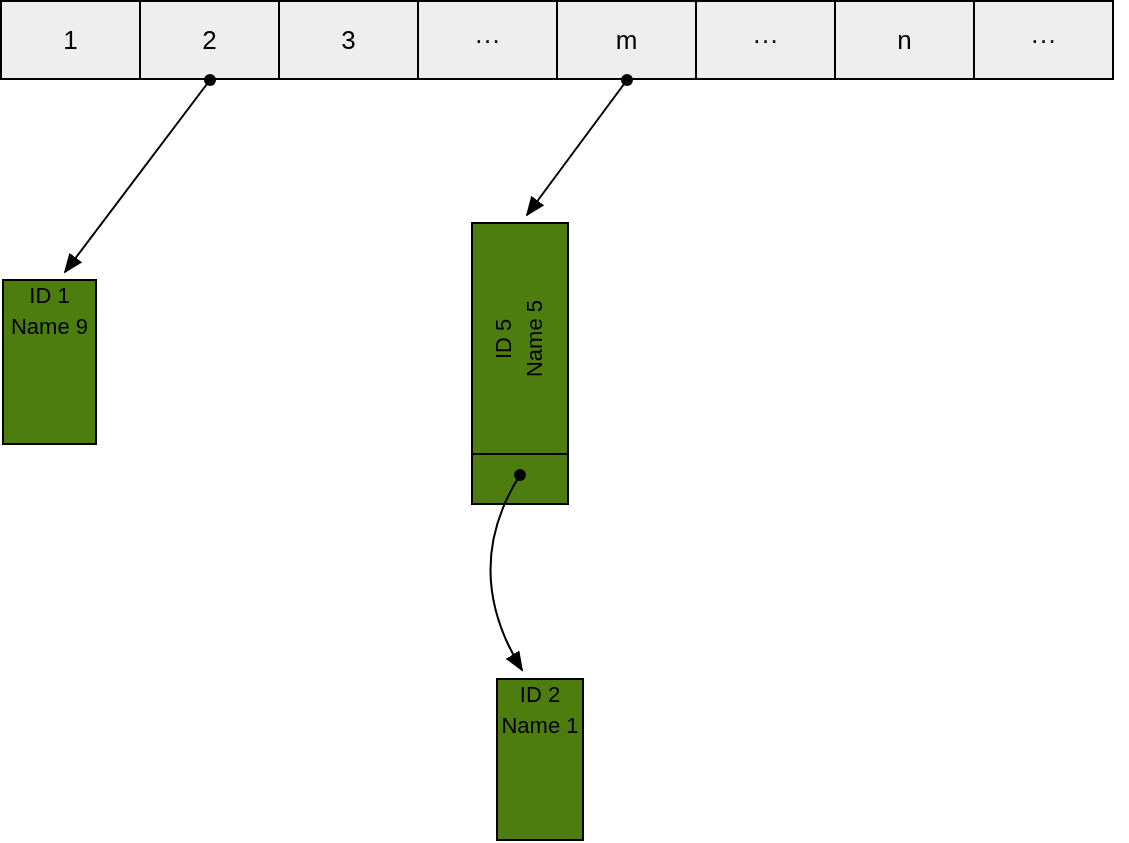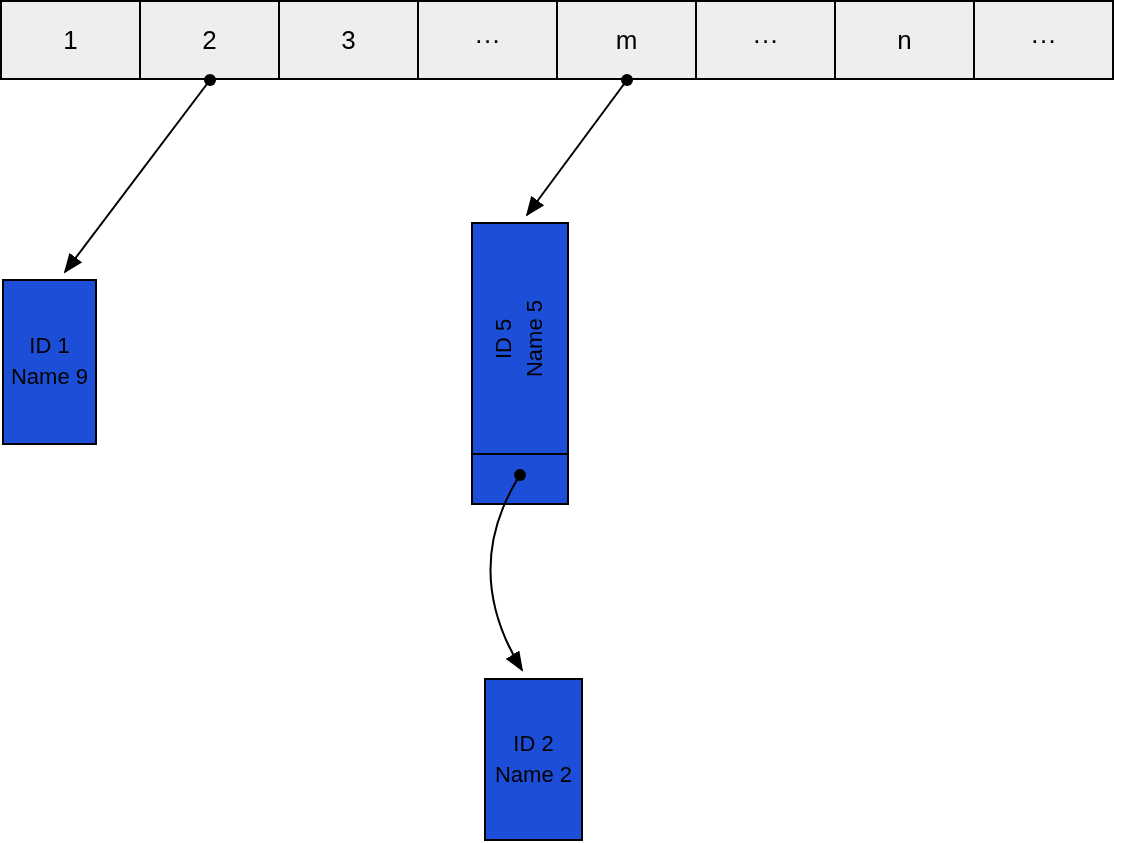--- a/index.html
+++ b/index.html
@@ -30,27 +30,26 @@
       justify-content: center;
       font-size: 26px;
       color: #000;
       margin-left: -2px;
     }
     .array-cell:first-child {
       margin-left: 0;
     }
     .node-box {
       position: absolute;
-      background: #1d4ed8;
+      background: #4d7c0f;
       border: 2px solid #000;
       box-sizing: border-box;
       display: flex;
       flex-direction: column;
       align-items: center;
-      justify-content: center;
       font-size: 22px;
       line-height: 1.4;
       text-align: center;
     }
     .node-pointer {
       width: 100%;
       border-top: 2px solid #000;
       box-sizing: border-box;
       height: 50px;
     }
@@ -95,23 +94,23 @@
   <div class="node-box" style="left:471px; top:222px; width:98px; height:283px; padding:0;">
     <div style="flex:1; display:flex; align-items:center; justify-content:center;">
       <div class="rotated">
         <span>ID 5</span><br>
         <span>Name 5</span>
       </div>
     </div>
     <div class="node-pointer"></div>
   </div>
 
-  <div class="node-box" style="left:484px; top:678px; width:99px; height:163px;">
+  <div class="node-box" style="left:496px; top:678px; width:88px; height:163px;">
     <span>ID 2</span>
-    <span>Name 2</span>
+    <span>Name 1</span>
   </div>
 
   <svg class="arrows">
     <defs>
       <marker id="arrowhead" markerWidth="10" markerHeight="8" refX="9" refY="4" orient="auto">
         <polygon points="0 0, 10 4, 0 8" fill="#000"></polygon>
       </marker>
     </defs>
 
     <circle class="dot" cx="210" cy="80" r="6"></circle>

